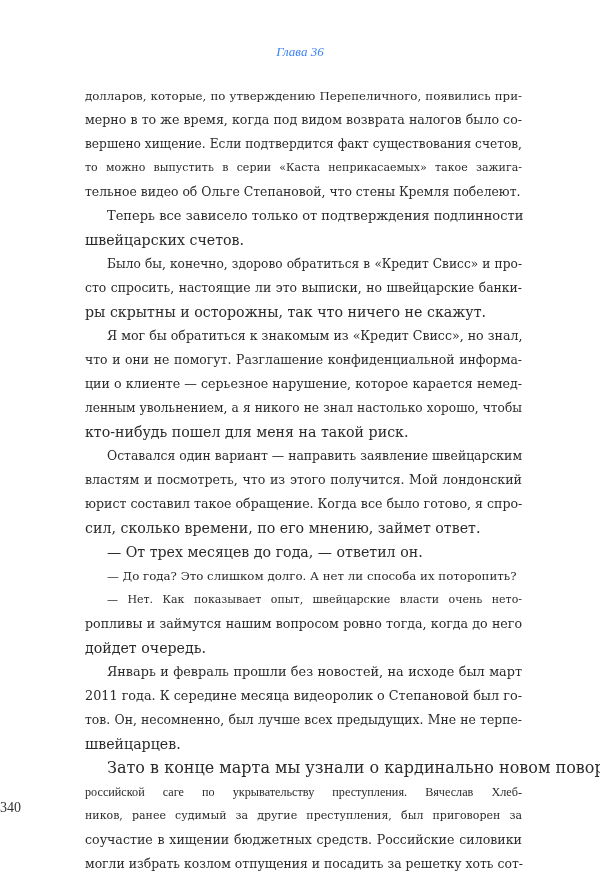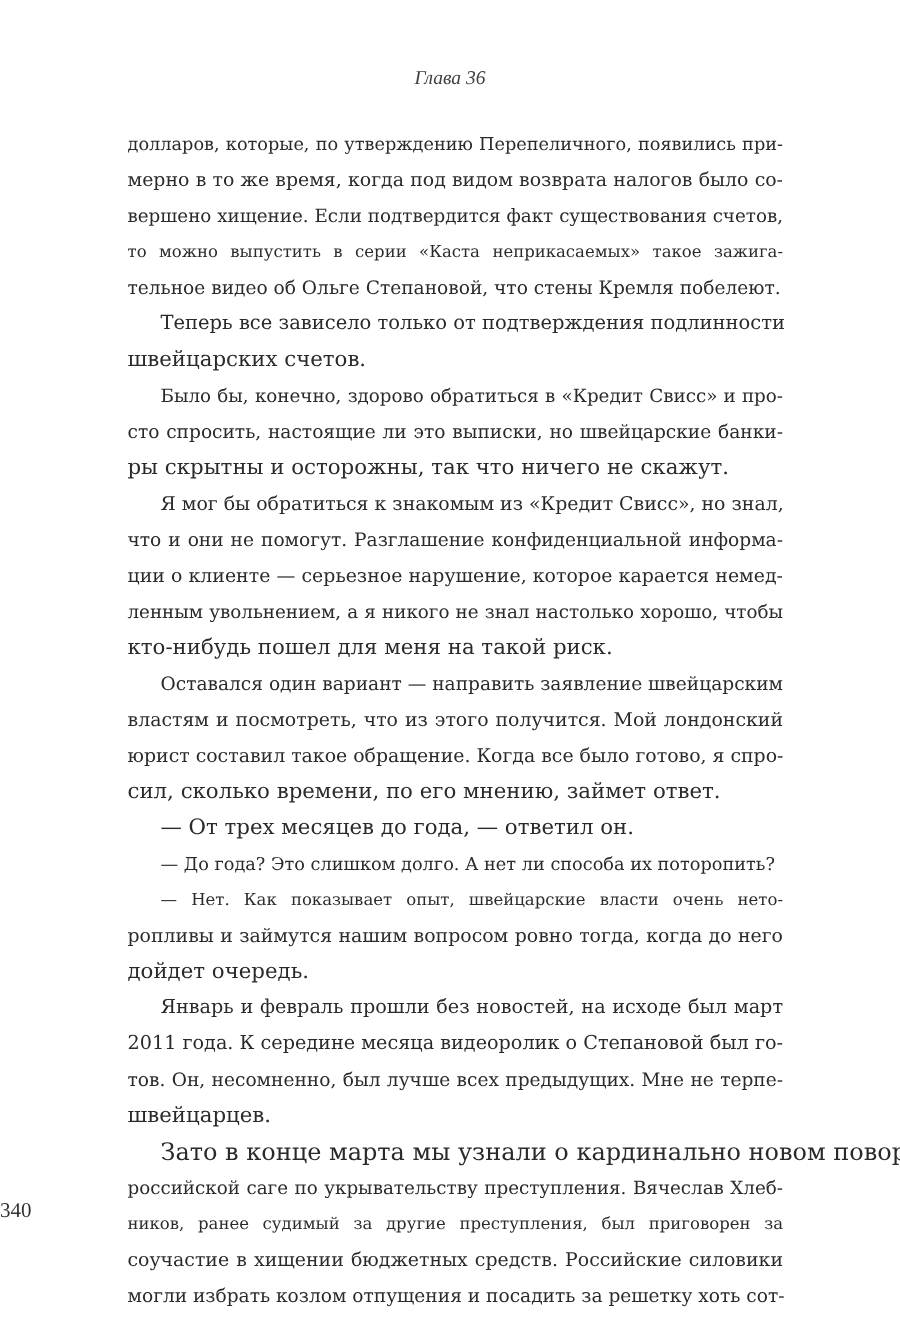--- a/index.html
+++ b/index.html
@@ -16,21 +16,21 @@
       color: #2a2a2a;
     }
     .running-head {
       position: absolute;
       top: 44px;
       left: 0;
       width: 600px;
       text-align: center;
       font-style: italic;
       font-size: 13px;
-      color: #404040;
+      color: #3b82f6;
       font-family: "Liberation Serif", "DejaVu Serif", serif;
     }
     .text-block {
       position: absolute;
       top: 84px;
       left: 85px;
       width: 437px;
     }
     .line {
       height: 24px;
@@ -85,19 +85,19 @@
     <div class="line indent end">— От трех месяцев до года, — ответил он.</div>
     <div class="line indent end" style="font-size: 11.8px;">— До года? Это слишком долго. А нет ли способа их поторопить?</div>
     <div class="line indent" style="font-size: 11px;">— Нет. Как показывает опыт, швейцарские власти очень нето-</div>
     <div class="line" style="font-size: 12.6px;">ропливы и займутся нашим вопросом ровно тогда, когда до него</div>
     <div class="line end">дойдет очередь.</div>
     <div class="line indent" style="font-size: 12.8px;">Январь и февраль прошли без новостей, на исходе был март</div>
     <div class="line" style="font-size: 12.8px;">2011 года. К середине месяца видеоролик о Степановой был го-</div>
     <div class="line" style="font-size: 12.4px;">тов. Он, несомненно, был лучше всех предыдущих. Мне не терпе-</div>
     <div class="line end">швейцарцев.</div>
     <div class="line indent" style="font-size: 16px;">Зато в конце марта мы узнали о кардинально новом повороте в</div>
-    <div class="line" style="font-size: 12.2px;">российской саге по укрывательству преступления. Вячеслав Хлеб-</div>
+    <div class="line" style="font-size: 12.2px; font-family: Liberation Serif, serif;">российской саге по укрывательству преступления. Вячеслав Хлеб-</div>
     <div class="line" style="font-size: 11px;">ников, ранее судимый за другие преступления, был приговорен за</div>
     <div class="line" style="font-size: 12.6px;">соучастие в хищении бюджетных средств. Российские силовики</div>
     <div class="line" style="font-size: 12.4px;">могли избрать козлом отпущения и посадить за решетку хоть сот-</div>
   </div>
 
 <div class="page-number">340</div>
 
 </body></html>

